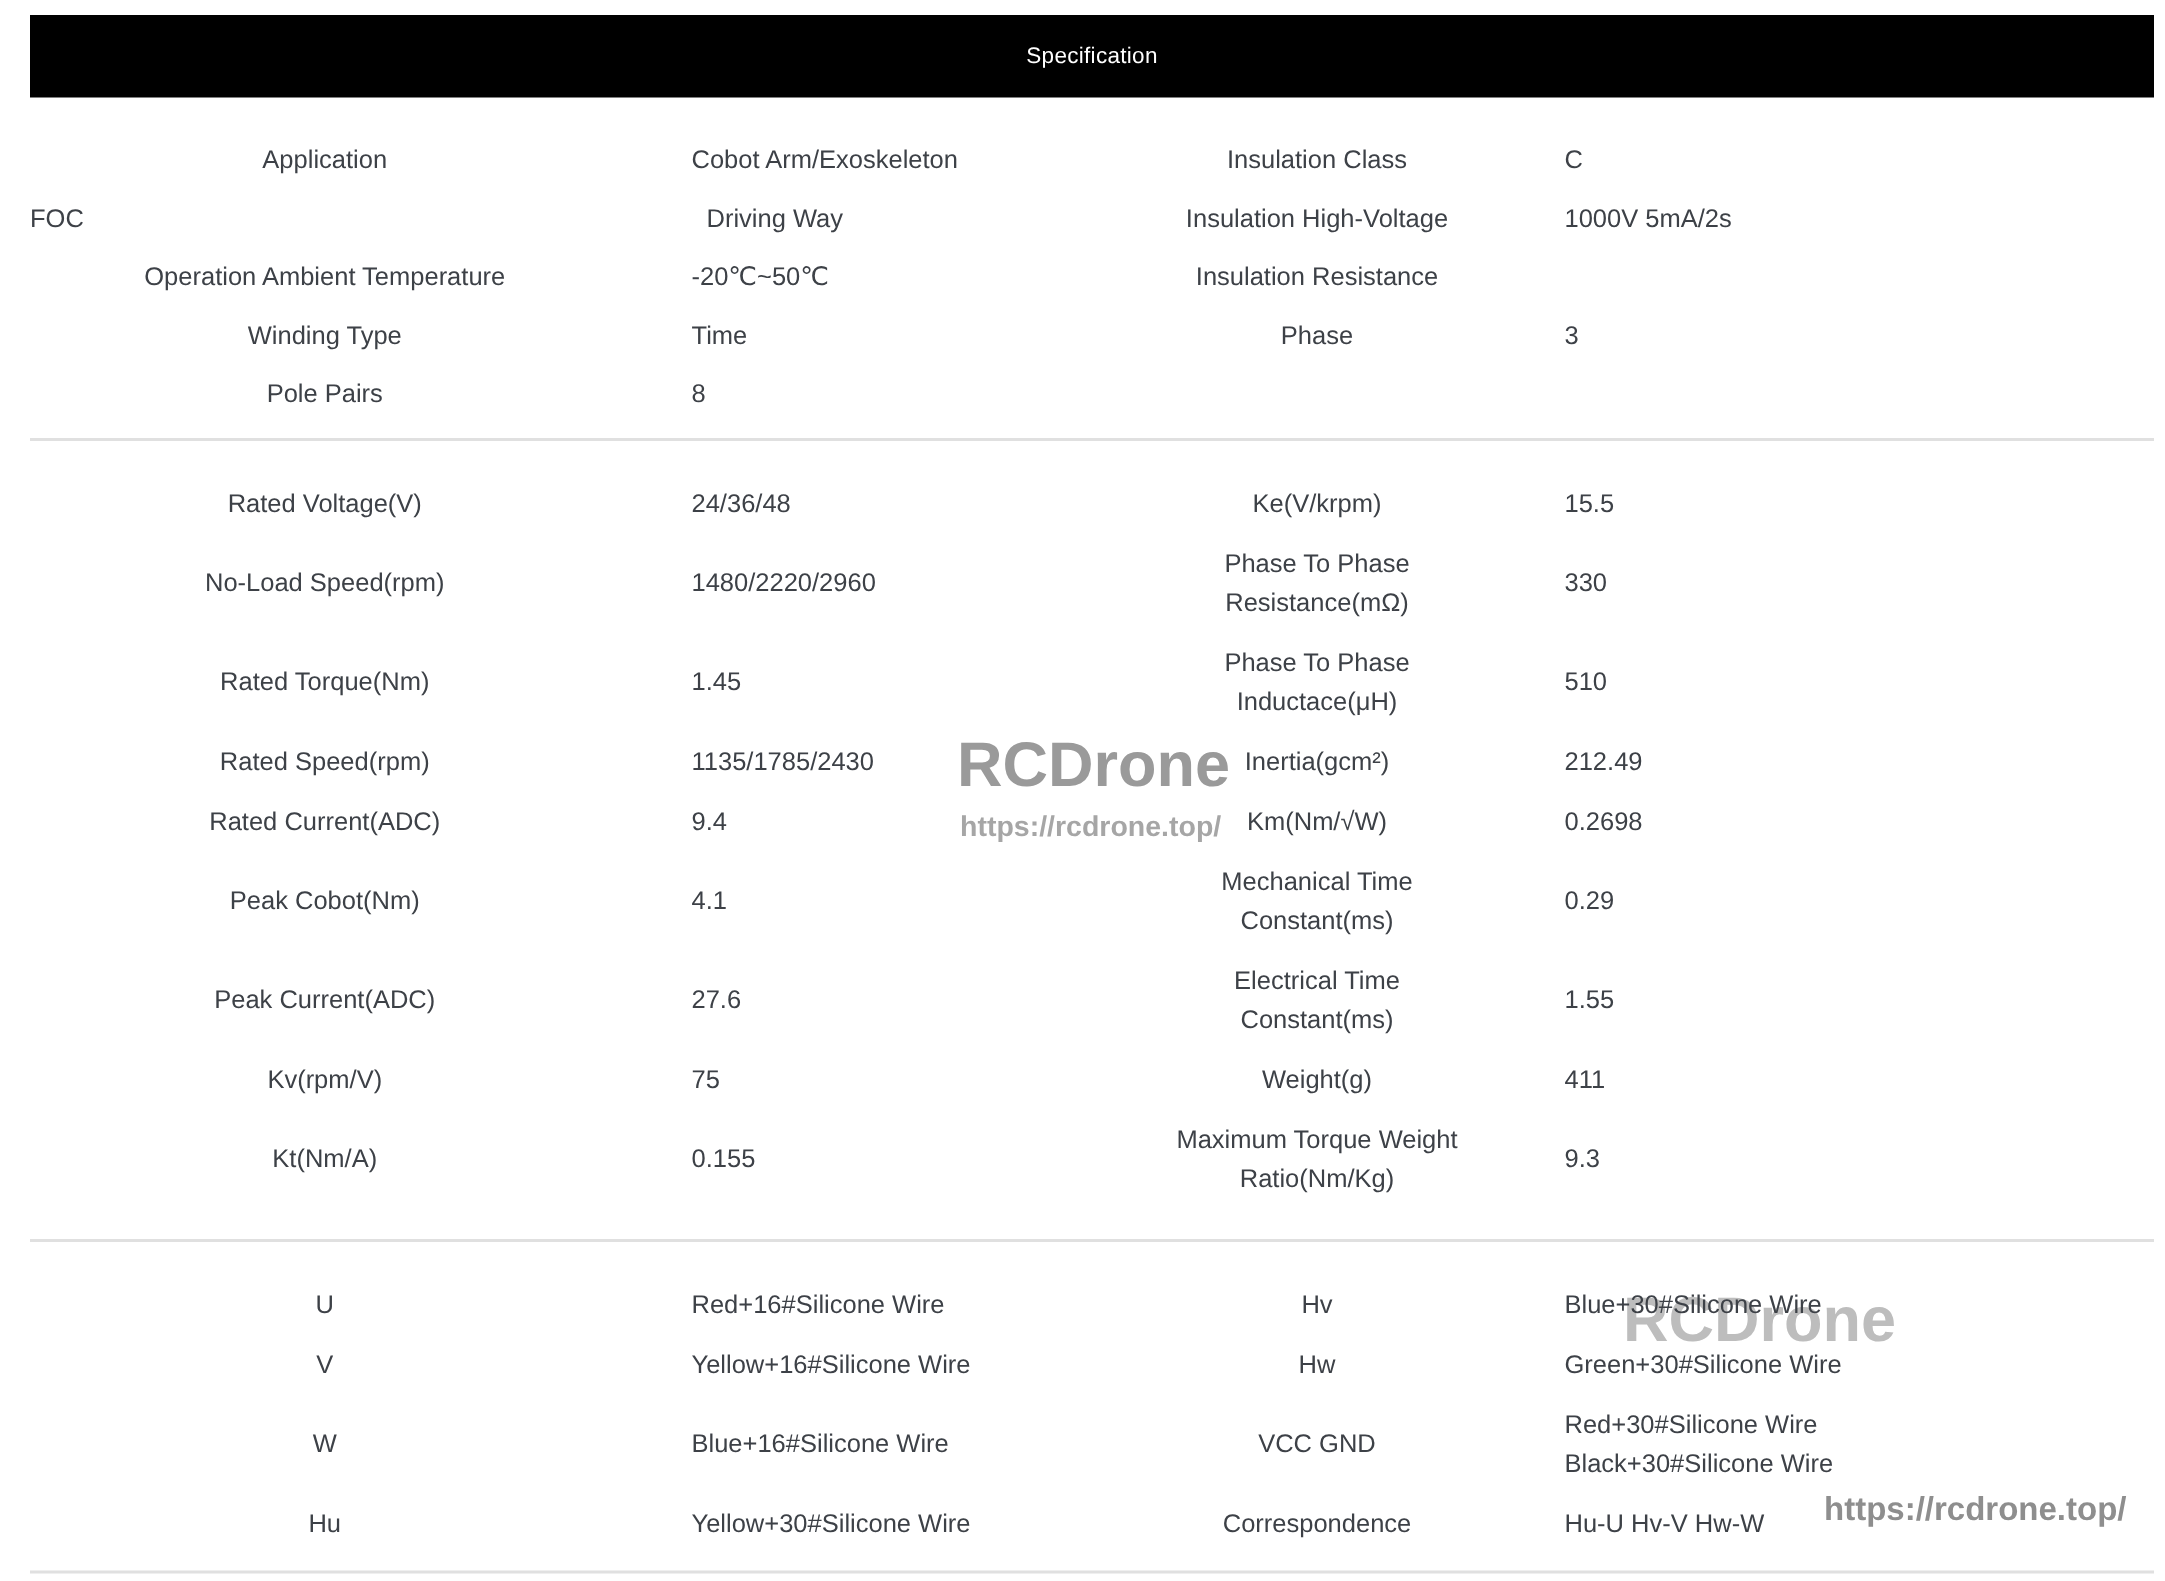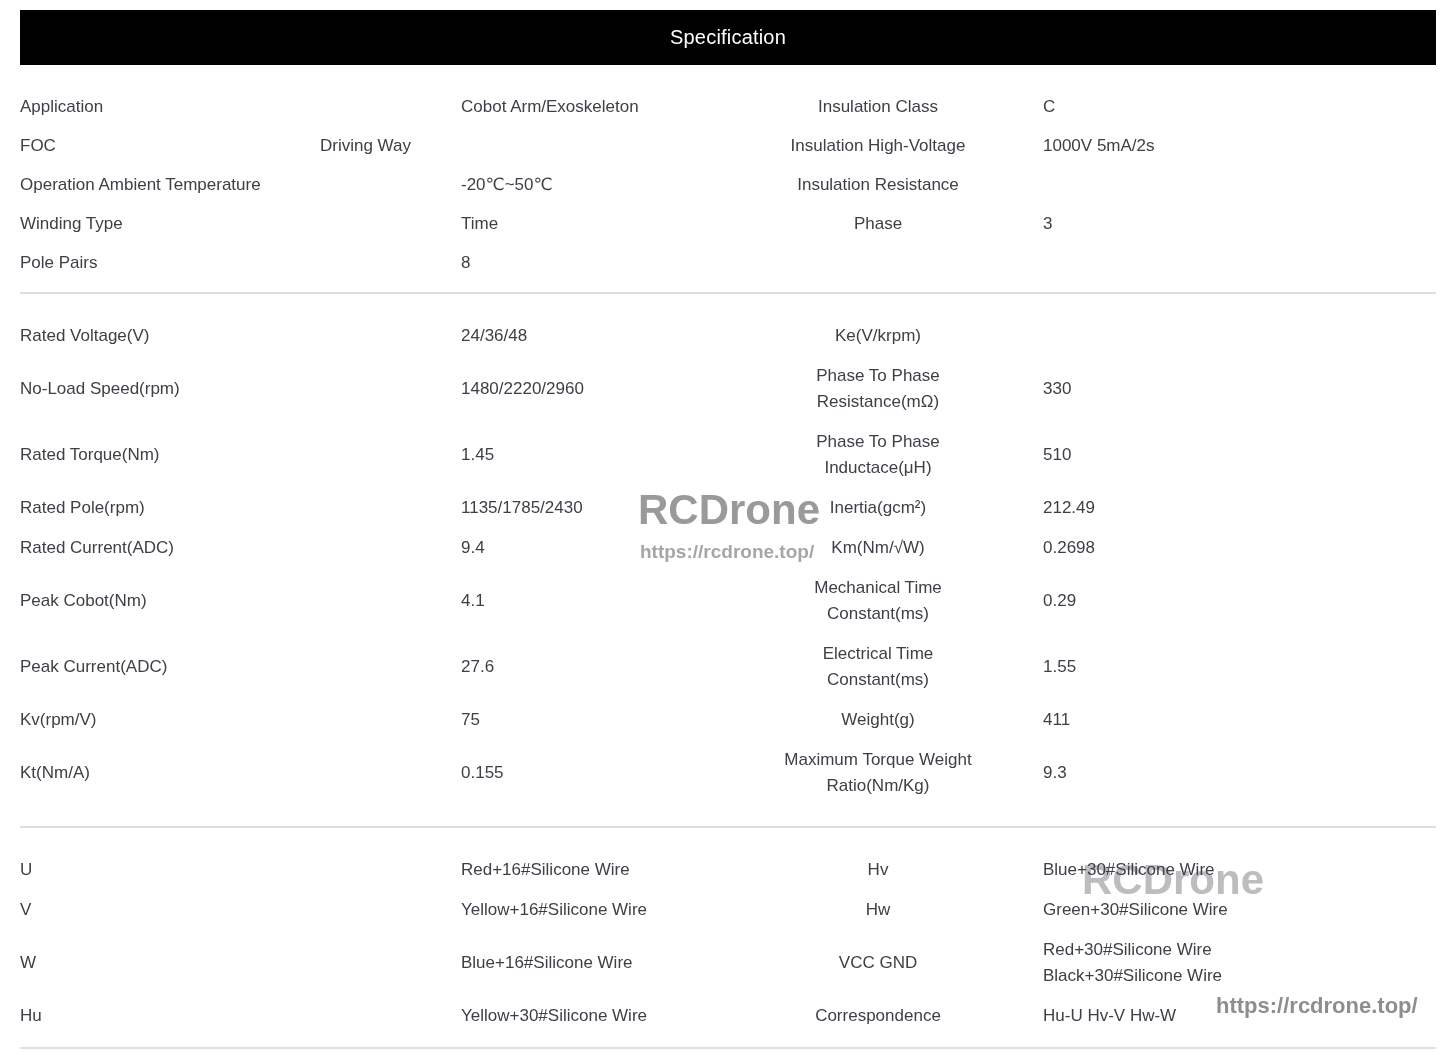--- a/index.html
+++ b/index.html
@@ -11,34 +11,34 @@
   .wm{position:absolute;font-weight:600;white-space:nowrap;}
   .wm-center-brand{left:638px;top:486px;font-size:42px;color:#9a9a9a;}
   .wm-center-url{left:640px;top:541px;font-size:19px;color:#a6a6a6;}
   .wm-bottom-brand{left:1082px;top:856px;font-size:42px;color:#bdbdbd;}
   .wm-bottom-url{left:1216px;top:993px;font-size:22px;color:#8e8e8e;}
 
   .card{position:absolute;left:20px;top:10px;width:1416px;}
   .hdr{
     height:55px;background:#000000;color:#ffffff;
     display:flex;align-items:center;justify-content:center;
-    font-size:20px;letter-spacing:.2px;
+    font-size:15px;letter-spacing:.2px;
   }
   .section{border-bottom:2px solid #e0e0e0;}
   .s1{padding:22px 0 10px 0;}
   .s2{padding:22px 0 20px 0;}
   .s3{padding:22px 0 11px 0;}
 
   .row{display:flex;align-items:center;font-size:17px;line-height:26px;}
   .s1 .row{padding:6.5px 0;}
   .s2 .row{padding:7px 0;}
   .s3 .row{padding:7px 0;}
 
   .c{box-sizing:border-box;white-space:pre-line;}
-  .c1{width:441px;text-align:left;padding-right:48px;}
+  .c1{width:441px;text-align:center;padding-right:48px;}
   .c2{width:300px;text-align:left;}
   .c3{width:282px;text-align:center;padding-right:48px;}
   .c4{flex:1;text-align:left;}
 </style>
 </head>
 <body>
 
 <div class="wm wm-center-brand">RCDrone</div>
 <div class="wm wm-center-url">https://rcdrone.top/</div>
 <div class="wm wm-bottom-brand">RCDrone</div>
@@ -81,40 +81,41 @@
     <div class="c c2">8</div>
     <div class="c c3"></div>
     <div class="c c4"></div>
   </div>
 </div>
   <div class="section s2">
   <div class="row">
     <div class="c c1">Rated Voltage(V)</div>
     <div class="c c2">24/36/48</div>
     <div class="c c3">Ke(V/krpm)</div>
+    <div class="c c4">15.5</div>
   </div>
 
   <div class="row">
     <div class="c c1">No-Load Speed(rpm)</div>
     <div class="c c2">1480/2220/2960</div>
     <div class="c c3">Phase To Phase
 Resistance(mΩ)</div>
     <div class="c c4">330</div>
   </div>
 
   <div class="row">
     <div class="c c1">Rated Torque(Nm)</div>
     <div class="c c2">1.45</div>
     <div class="c c3">Phase To Phase
 Inductace(μH)</div>
     <div class="c c4">510</div>
   </div>
 
   <div class="row">
-    <div class="c c1">Rated Pole(rpm)</div>
+    <div class="c c1">Rated Speed(rpm)</div>
     <div class="c c2">1135/1785/2430</div>
     <div class="c c3">Inertia(gcm²)</div>
     <div class="c c4">212.49</div>
   </div>
 
   <div class="row">
     <div class="c c1">Rated Current(ADC)</div>
     <div class="c c2">9.4</div>
     <div class="c c3">Km(Nm/√W)</div>
     <div class="c c4">0.2698</div>

